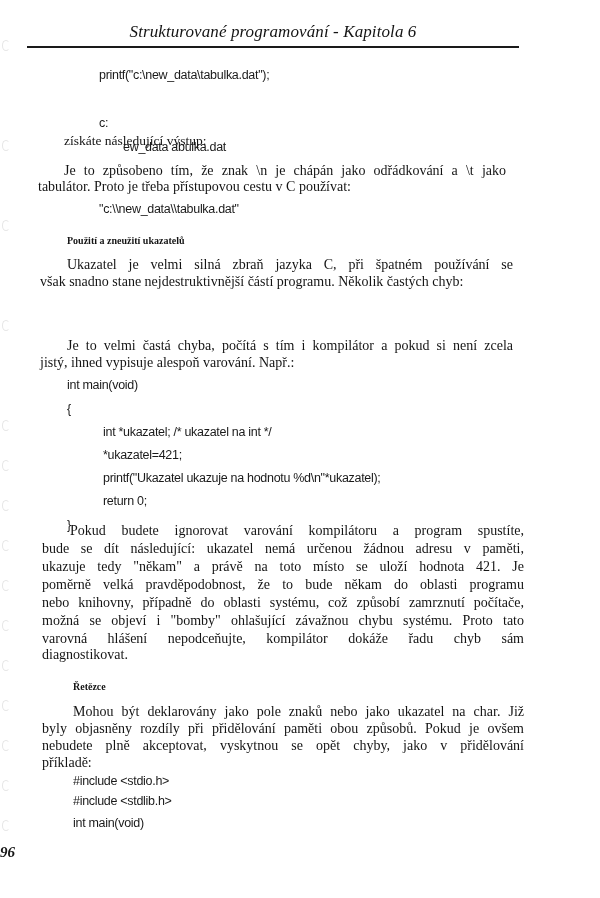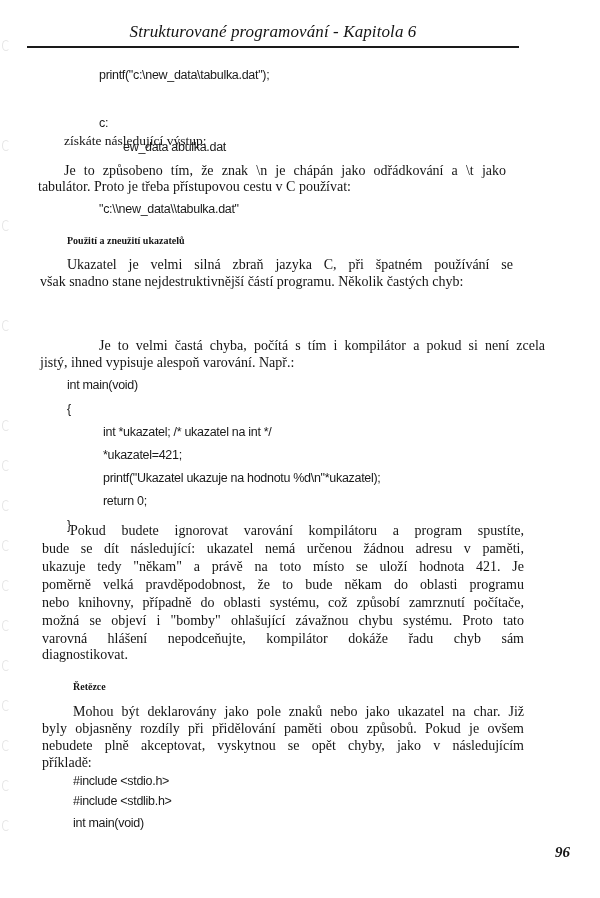--- a/index.html
+++ b/index.html
@@ -27,21 +27,21 @@
   .bold { font-weight: normal; margin-top: 41px; }
   .heading {
     font-family: "Liberation Serif", "DejaVu Serif", serif;
     font-weight: bold; font-size: 10px;
   }
   .just {
     left: 42px; width: 482px; text-align: justify; text-align-last: justify;
     white-space: normal; height: 18px; overflow: visible;
   }
   .page-num {
-    position: absolute; left: 0; width: 570px; text-align: right; top: 844px;
+    position: absolute; left: 0; width: 570px; text-align: left; top: 844px;
     font-style: italic; font-weight: bold; font-size: 15px;
   }
   .holes { position: absolute; left: 2px; top: 20px; width: 10px; height: 860px; }
   .hole {
     position: absolute; left: 0; width: 6px; height: 9px;
     border: 1px solid #e6e6e6; border-radius: 50%;
     border-right-color: transparent;
   }
 </style>
 </head>
@@ -75,21 +75,21 @@
   <div class="line code" style="left:99px; top:116px;">c:</div>
   <div class="line code" style="left:99px; top:140px;margin-left:24px;">ew_data   abulka.dat</div>
   <div class="line serif just" style="top:163px; left:64px; width:442px;">Je to způsobeno tím, že znak \n je chápán jako odřádkování a \t  jako</div>
   <div class="line serif" style="left:38px; top:179px;">tabulátor.  Proto je třeba přístupovou cestu  v  C používat:</div>
   <div class="line code" style="left:99px; top:202px;">"c:\\new_data\\tabulka.dat"</div>
 
   <div class="line heading" style="left:67px; top:235px;">Použití a zneužití ukazatelů</div>
   <div class="line serif just" style="top:257px; left:67px; width:446px;">Ukazatel je velmi silná zbraň jazyka C,  při špatném používání se</div>
   <div class="line serif" style="left:40px; top:274px;">však snadno stane nejdestruktivnější částí programu. Několik častých chyb:</div>
 
-  <div class="line serif just" style="top:338px; left:67px; width:446px;margin-left:32px;">Je to velmi častá chyba,  počítá s tím i kompilátor a  pokud si není zcela</div>
+  <div class="line serif just" style="top:338px; left:67px; width:446px;">Je to velmi častá chyba,  počítá s tím i kompilátor a  pokud si není zcela</div>
   <div class="line serif" style="left:40px; top:355px;">jistý, ihned vypisuje alespoň varování. Např.:</div>
 
   <div class="line code" style="left:67px; top:378px;">int main(void)</div>
   <div class="line code" style="left:67px; top:402px;">{</div>
   <div class="line code" style="left:103px; top:425px;">int *ukazatel;   /* ukazatel na int */</div>
   <div class="line code" style="left:103px; top:448px;">*ukazatel=421;</div>
   <div class="line code" style="left:103px; top:471px;">printf("Ukazatel ukazuje na hodnotu %d\n"*ukazatel);</div>
   <div class="line code" style="left:103px; top:494px;">return 0;</div>
   <div class="line code" style="left:67px; top:518px;">}</div>
 
@@ -98,21 +98,21 @@
   <div class="line serif just" style="top:559px;">ukazuje tedy "někam" a právě  na toto   místo se uloží hodnota 421.  Je</div>
   <div class="line serif just" style="top:577px;">poměrně   velká pravděpodobnost,  že to bude někam do oblasti programu</div>
   <div class="line serif just" style="top:595px;">nebo knihovny, případně do oblasti systému, což způsobí zamrznutí počítače,</div>
   <div class="line serif just" style="top:613px;">možná se objeví i "bomby" ohlašující závažnou chybu systému. Proto tato</div>
   <div class="line serif just" style="top:631px;">varovná   hlášení   nepodceňujte, kompilátor dokáže řadu chyb sám</div>
   <div class="line serif" style="left:42px; top:647px;">diagnostikovat.</div>
 
   <div class="line heading" style="left:73px; top:681px;">Řetězce</div>
   <div class="line serif just" style="top:704px; left:73px; width:451px;">Mohou být deklarovány jako pole znaků nebo jako ukazatel  na char. Již</div>
   <div class="line serif just" style="top:721px;">byly objasněny rozdíly při přidělování paměti obou způsobů.  Pokud je ovšem</div>
-  <div class="line serif just" style="top:738px;">nebudete plně akceptovat, vyskytnou se opět chyby, jako v následujícím</div>
+  <div class="line serif just" style="top:738px;">nebudete plně akceptovat, vyskytnou se opět chyby, jako v přidělování</div>
   <div class="line serif" style="left:42px; top:755px;">příkladě:</div>
 
   <div class="line code" style="left:73px; top:774px;">#include &lt;stdio.h&gt;</div>
   <div class="line code" style="left:73px; top:794px;">#include &lt;stdlib.h&gt;</div>
   <div class="line code" style="left:73px; top:816px;">int main(void)</div>
 
   <div class="page-num">96</div>
 </div>
 
 </body></html>

